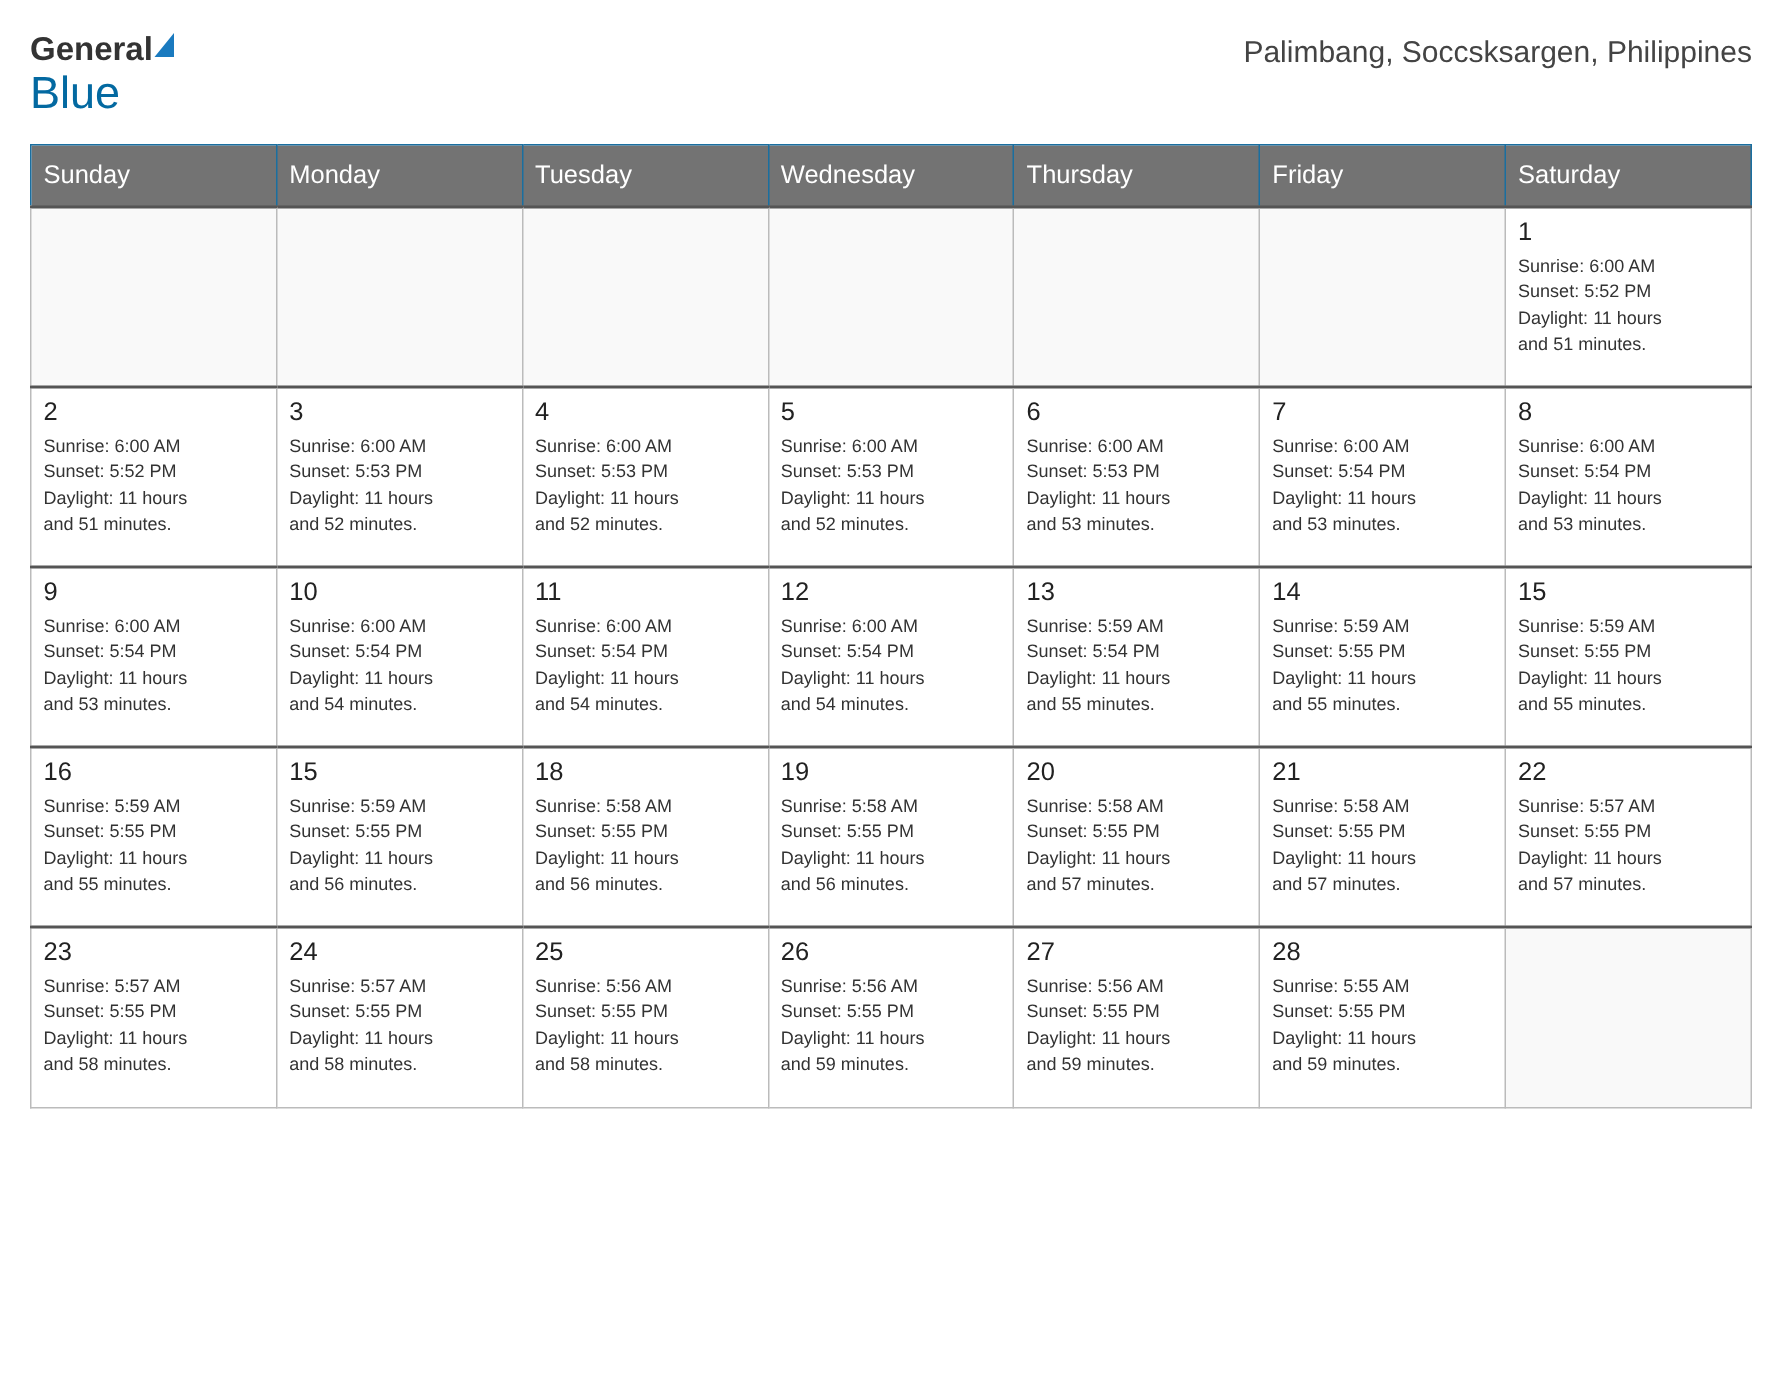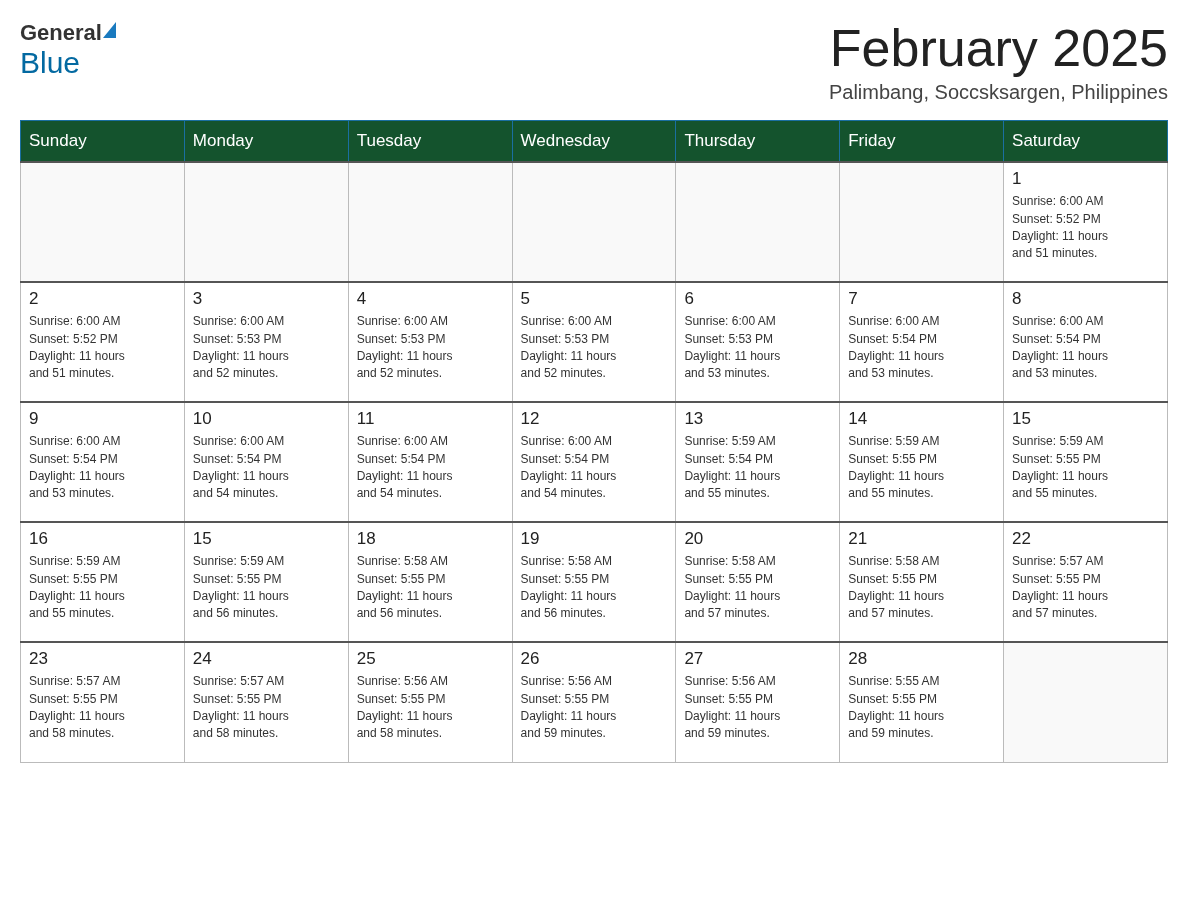--- a/index.html
+++ b/index.html
@@ -34,21 +34,21 @@
       font-size: 20px;
       color: #444;
       margin-top: 4px;
     }
     .calendar {
       width: 100%;
       border-collapse: collapse;
       border: 1px solid #999;
     }
     .calendar th {
-      background-color: #14532d;
+      background-color: #737373;
       color: #fff;
       font-size: 17px;
       font-weight: normal;
       padding: 10px 8px;
       text-align: left;
       border: 1px solid #1a6fa0;
     }
     .calendar td {
       border: 1px solid #bbb;
       vertical-align: top;
@@ -107,21 +107,20 @@
 
 <div class="header">
   <div class="logo">
     <div class="logo-wrapper">
       <span class="logo-text-general">General</span>
         <span class="logo-arrow"></span>
     </div>
     <div class="logo-row2">Blue</div>
   </div>
   <div class="title-section">
-    <div class="month-title">February 2025</div>
     <div class="location">Palimbang, Soccsksargen, Philippines</div>
   </div>
 </div>
 
 <table class="calendar">
   <thead>
     <tr>
     <th>Sunday</th>
         <th>Monday</th>
         <th>Tuesday</th>

